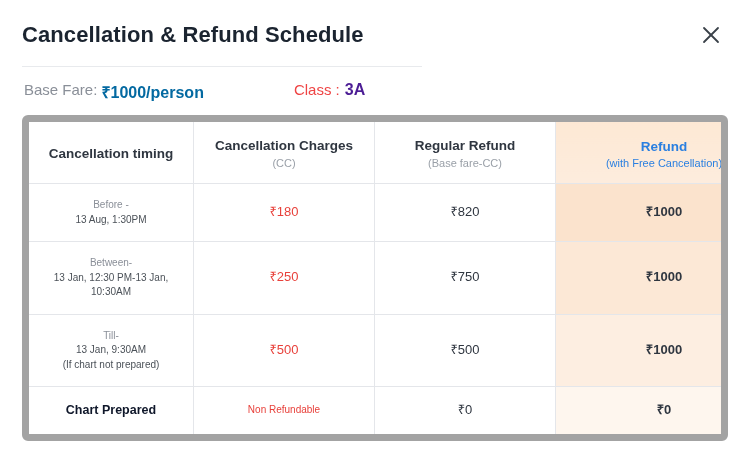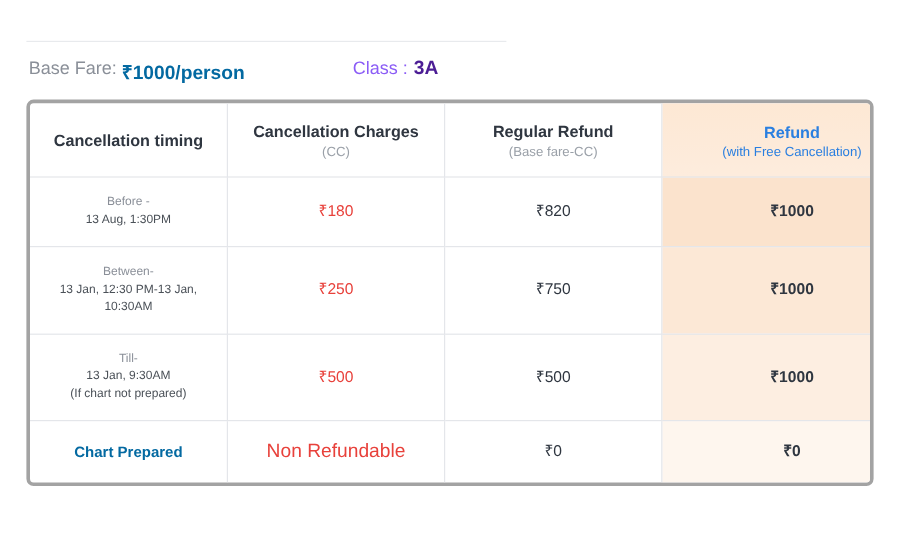--- a/index.html
+++ b/index.html
@@ -69,32 +69,32 @@
     color: #0369a1;
     margin-left: 4px;
   }
   .class-block {
     margin-left: 90px;
     display: flex;
     align-items: baseline;
   }
   .class-label {
     font-size: 15px;
-    color: #8b5cf6;
+    color: #ef4444;
   }
   .class-value {
     font-size: 16px;
     font-weight: bold;
     color: #4c1d95;
     margin-left: 5px;
   }
 
   .table-wrap {
     margin: 0 8px;
-    border: 3px solid #a3a3a3;
+    border: 7px solid #a3a3a3;
     border-radius: 6px;
     overflow: hidden;
     position: relative;
   }
   table.refund-table {
     border-collapse: collapse;
     width: 100%;
     table-layout: fixed;
   }
   table.refund-table th,
@@ -152,28 +152,28 @@
   tbody td.timing .lead {
     display: block;
     color: #8a8f98;
   }
   tbody td.timing .note {
     display: block;
   }
   tbody td.timing.single {
     font-size: 12.5px;
     font-weight: bold;
-    color: #0369a1;
+    color: #0f172a;
   }
   tbody td.charge {
     color: #e8413b;
     font-size: 13px;
   }
   tbody td.charge.non-ref {
-    font-size: 16px;
+    font-size: 10px;
   }
   tbody td.regular {
     color: #2f3640;
     font-size: 13px;
   }
   tbody td.hl {
     font-weight: bold;
     font-size: 13px;
     color: #2f3640;
   }
@@ -186,20 +186,29 @@
     padding: 14px 8px 0 10px;
     font-size: 13.5px;
     color: #2f3640;
   }
 </style>
 </head>
 <body>
 
 <div class="modal">
 
+  <div class="header-row">
+    <div class="title">Cancellation &amp; Refund Schedule</div>
+    <div class="close-btn">
+      <svg width="20" height="20" viewBox="0 0 20 20" aria-hidden="true">
+        <line x1="3" y1="3" x2="17" y2="17" stroke="#3a4149" stroke-width="1.8" stroke-linecap="round"></line>
+        <line x1="17" y1="3" x2="3" y2="17" stroke="#3a4149" stroke-width="1.8" stroke-linecap="round"></line>
+      </svg>
+    </div>
+  </div>
 
   <div class="divider"></div>
 
   <div class="fare-row">
     <span class="fare-label">Base Fare:</span>
     <span class="fare-value">₹1000/person</span>
     <span class="class-block">
       <span class="class-label">Class :</span>
       <span class="class-value">3A</span>
     </span>

